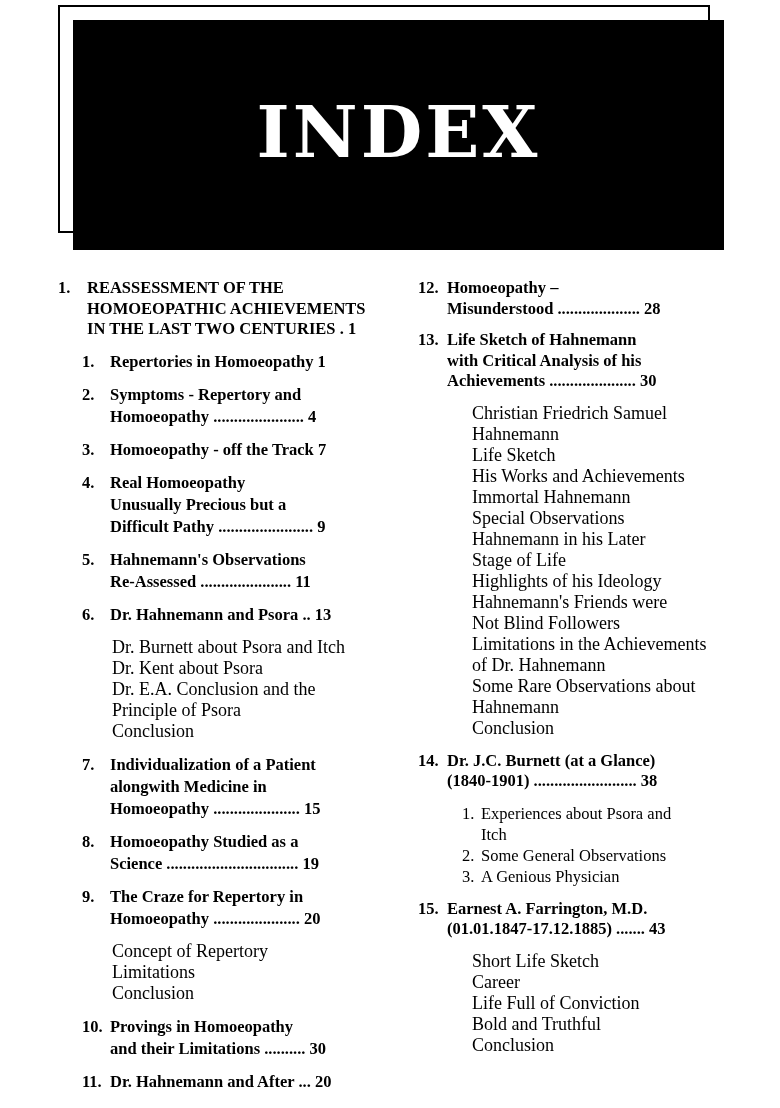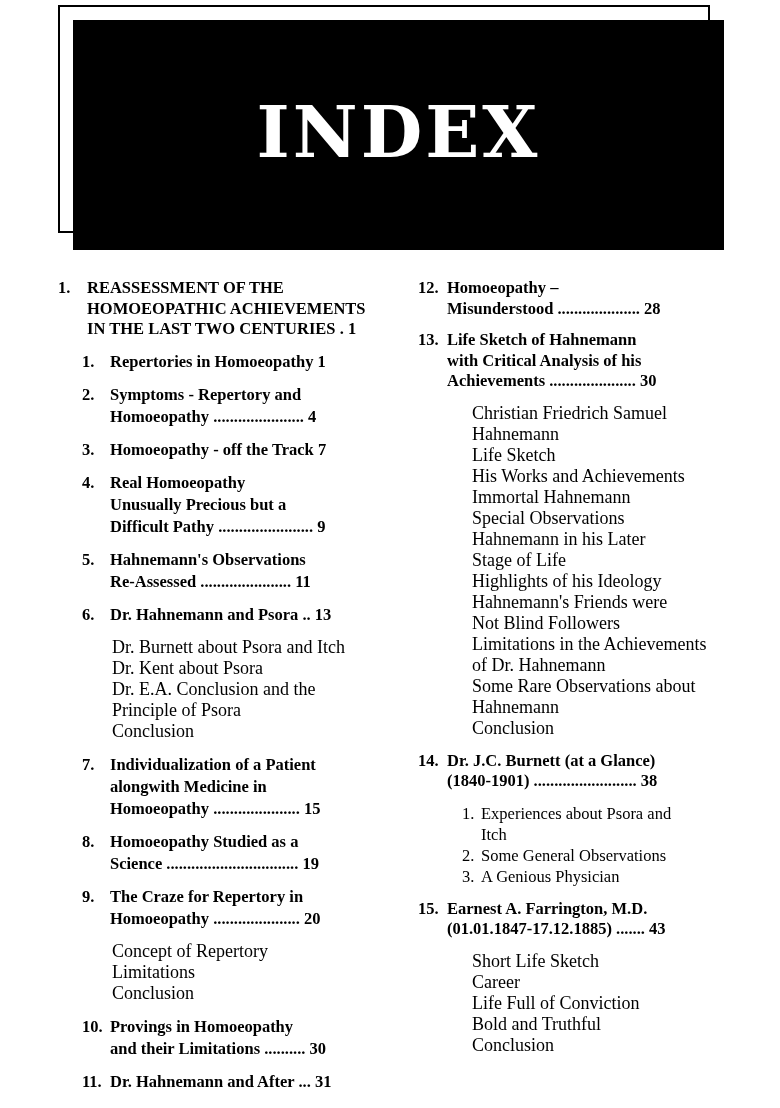--- a/index.html
+++ b/index.html
@@ -239,21 +239,21 @@
       <div class="subchapter">
         <span class="num">10.</span>
         <span class="txt">
           <div>Provings in Homoeopathy</div>
           <div>and their Limitations .......... 30</div>
         </span>
       </div>
       <div class="subchapter">
         <span class="num">11.</span>
         <span class="txt">
-          <div>Dr. Hahnemann and After ... 31</div>
+          <div>Dr. Hahnemann and After ... 20</div>
         </span>
       </div>
     </div>
   <div class="col col-right" id="col-right">
       <div class="chapter">
         <span class="num">12.</span>
         <span class="txt">
           <div>Homoeopathy –</div>
           <div>Misunderstood .................... 28</div>
         </span>

